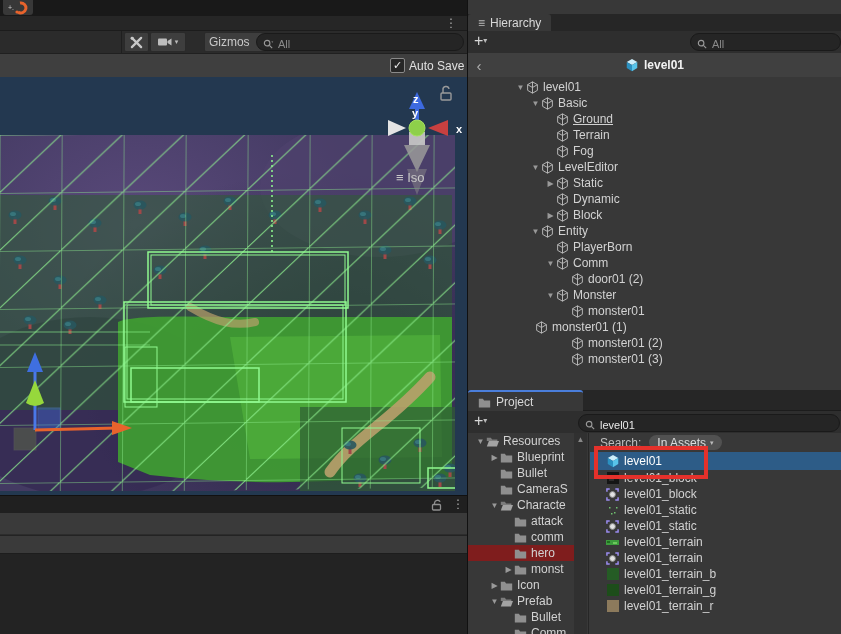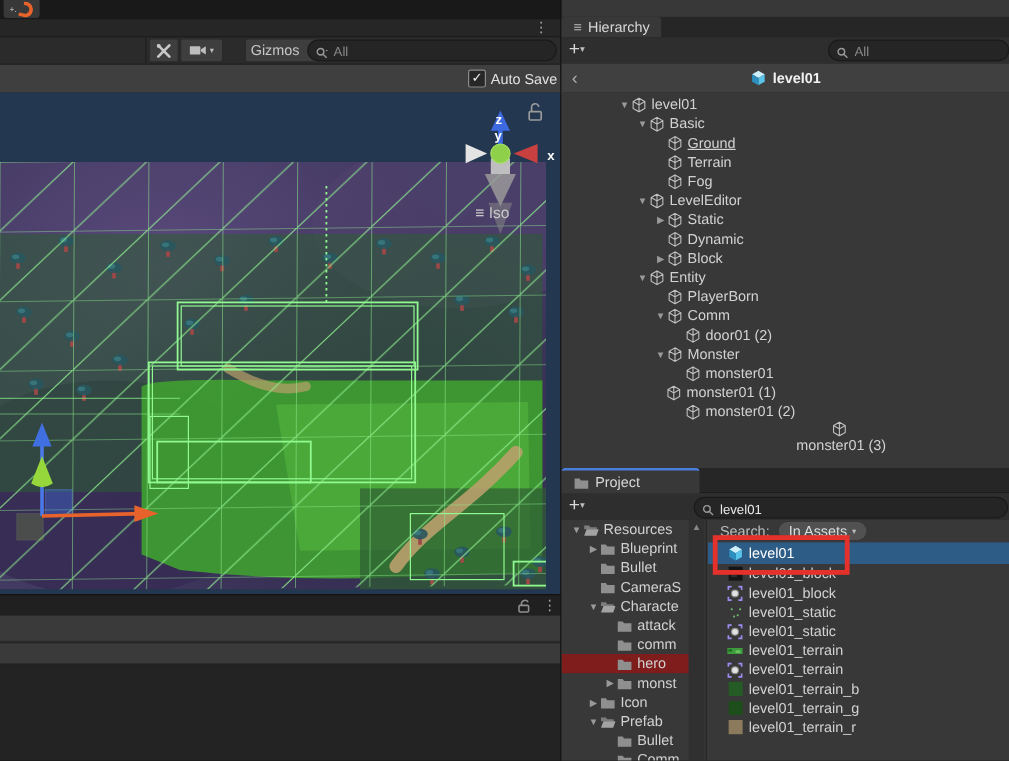--- a/index.html
+++ b/index.html
@@ -442,39 +442,39 @@
         </div>
         <div class="trow" style="padding-left: 92px; align-items: center;">
           <span class="arr"></span>
           <span class="ico">
             <svg width="13" height="13" viewBox="0 0 16 16">
               <path d="M8 1 L14 4.5 V11.5 L8 15 L2 11.5 V4.5 Z M8 1 V8 M2 4.5 L8 8 L14 4.5 M8 15 V8" fill="none" stroke="#c2c2c2" stroke-width="1.1"></path>
             </svg>
           </span>
           <span class="lbl">monster01</span>
         </div>
-        <div class="trow" style="padding-left: 76px;">
+        <div class="trow" style="padding-left: 56px;">
           <span class="arr"></span>
           <span class="ico">
             <svg width="13" height="13" viewBox="0 0 16 16">
               <path d="M8 1 L14 4.5 V11.5 L8 15 L2 11.5 V4.5 Z M8 1 V8 M2 4.5 L8 8 L14 4.5 M8 15 V8" fill="none" stroke="#c2c2c2" stroke-width="1.1"></path>
             </svg>
           </span>
           <span class="lbl">monster01 (1)</span>
         </div>
         <div class="trow" style="padding-left: 92px;">
           <span class="arr"></span>
           <span class="ico">
             <svg width="13" height="13" viewBox="0 0 16 16">
               <path d="M8 1 L14 4.5 V11.5 L8 15 L2 11.5 V4.5 Z M8 1 V8 M2 4.5 L8 8 L14 4.5 M8 15 V8" fill="none" stroke="#c2c2c2" stroke-width="1.1"></path>
             </svg>
           </span>
           <span class="lbl">monster01 (2)</span>
         </div>
-        <div class="trow" style="padding-left: 92px; flex-direction: column;">
+        <div class="trow" style="padding-left: 92px;">
           <span class="arr"></span>
           <span class="ico">
             <svg width="13" height="13" viewBox="0 0 16 16">
               <path d="M8 1 L14 4.5 V11.5 L8 15 L2 11.5 V4.5 Z M8 1 V8 M2 4.5 L8 8 L14 4.5 M8 15 V8" fill="none" stroke="#c2c2c2" stroke-width="1.1"></path>
             </svg>
           </span>
           <span class="lbl">monster01 (3)</span>
         </div>
       </div>
 

